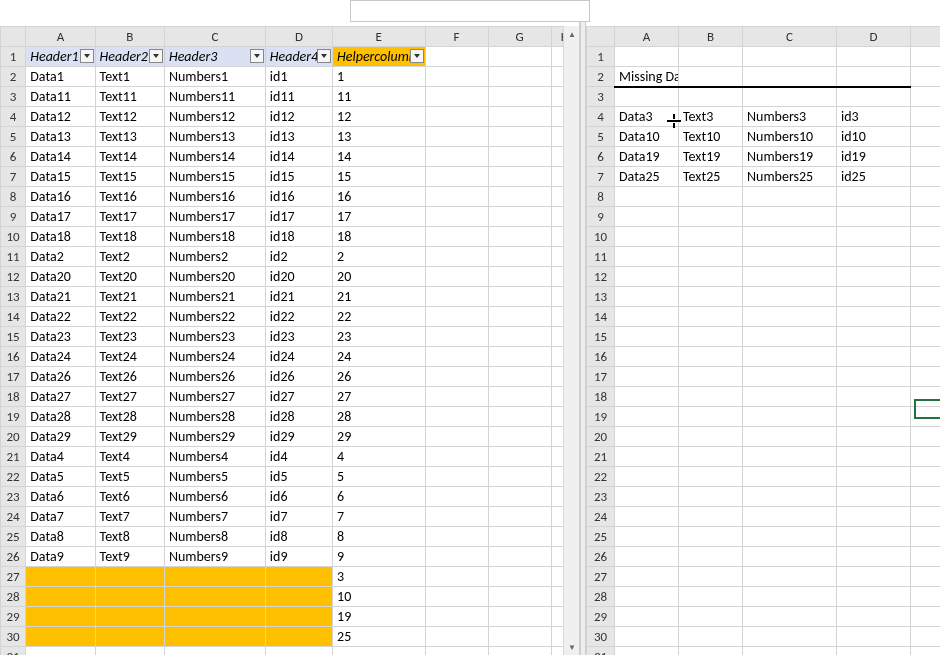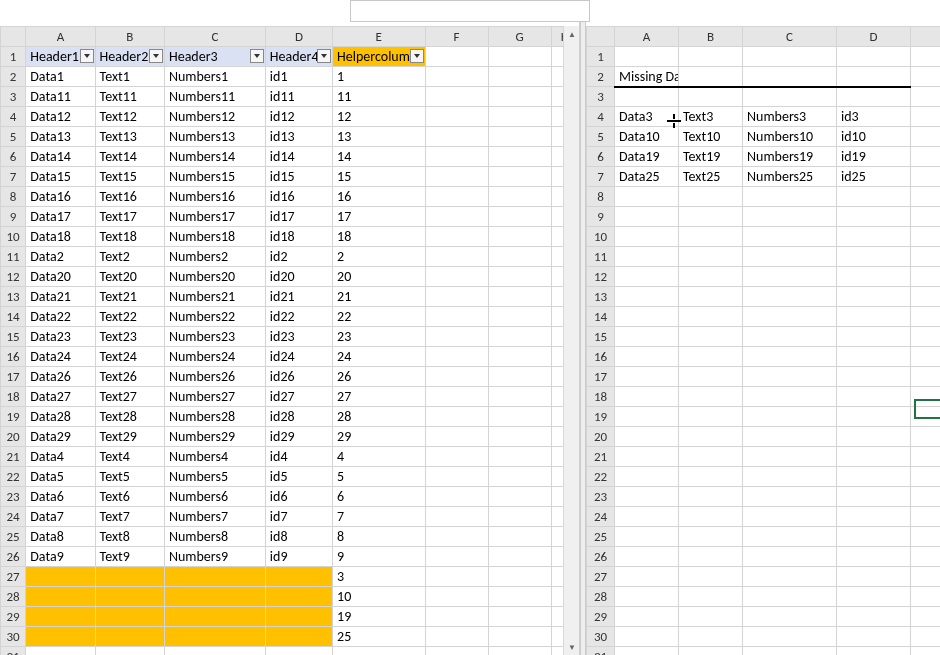--- a/index.html
+++ b/index.html
@@ -76,20 +76,21 @@
     background: #e6e6e6;
     text-align: center;
     color: #333;
     width: 24px;
     font-size: 13px;
   }
   .sheet .corner { background: #e6e6e6; width:24px; }
   .filter-hdr {
     background: #d9e1f2;
     position: relative;
+    font-style: italic;
   }
   .filter-hdr.highlight {
     background: #ffc000;
   }
   .filter-btn {
     position: absolute;
     right: 1px; top: 2px;
     width: 14px; height: 14px;
     border: 1px solid #888;
     background: #f6f6f6;

